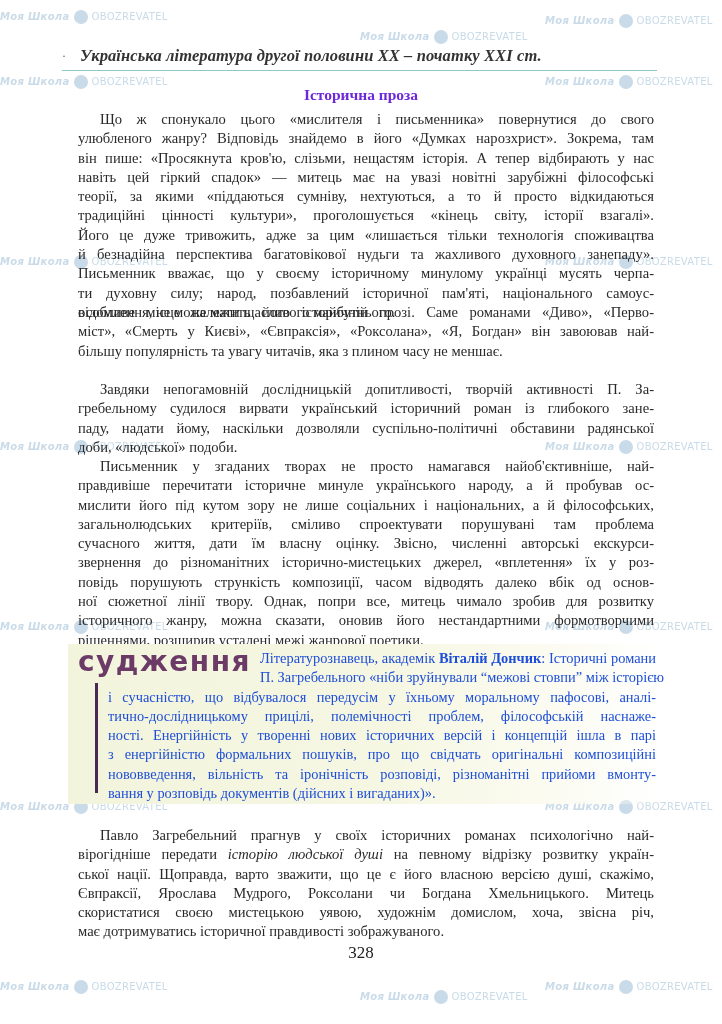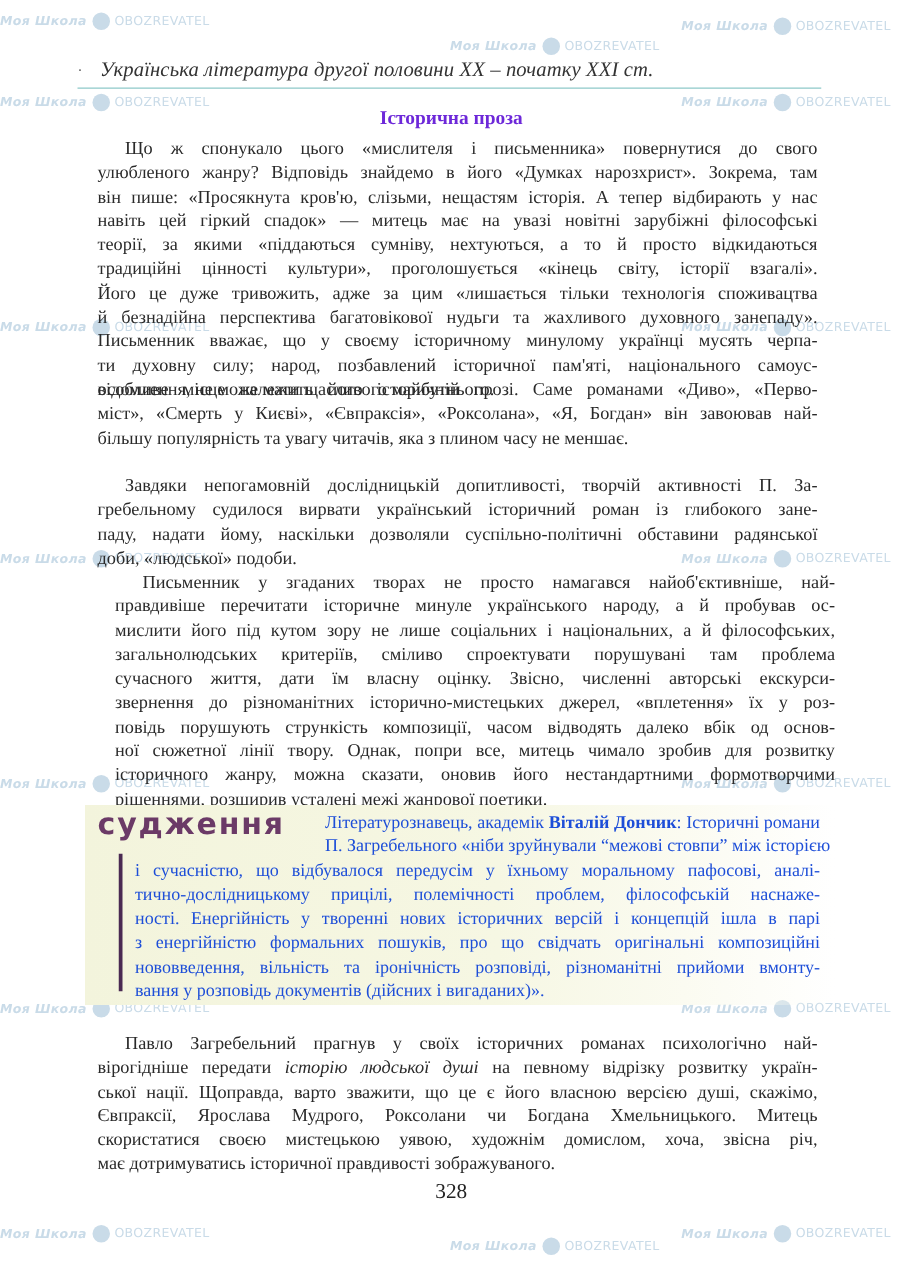--- a/index.html
+++ b/index.html
@@ -10,20 +10,21 @@
   .page { position: absolute; left: 0; top: 0; width: 722px; height: 1024px; }
 
   .running-head {
     position: absolute; left: 62px; top: 44px; width: 595px; height: 26px;
     border-bottom: 1px solid #8ec9c9;
   }
   .running-head .dot { position: absolute; left: 0; top: 5px; font-size: 12px; color: #555; }
   .running-head .title {
     position: absolute; left: 18px; top: 2px; font-style: italic; font-size: 16.5px; color: #333;
     letter-spacing: 0.1px;
+    font-weight: bold;
   }
 
   .section-title {
     position: absolute; left: 0; width: 722px; top: 86px; text-align: center;
     font-weight: bold; font-size: 15.5px; color: #6d28d9;
   }
 
   .body-text { position: absolute; left: 78px; width: 576px; font-size: 14.6px; line-height: 19.3px; text-align: justify; }
   .line { display: block; white-space: nowrap; text-align-last: justify; text-align: justify; }
   .line.last { text-align-last: left; }
@@ -32,21 +33,21 @@
   #block1 { top: 110px; }
   #block2 { top: 303px; }
   #block3 { top: 380px; }
   #block4 { top: 438px; }
 
   .opinion-box {
     position: absolute; left: 68px; top: 644px; width: 600px; height: 160px;
     background: linear-gradient(90deg, #f3f4dc 0%, #f6f7e3 55%, #fbfbf1 80%, rgba(255,255,255,0) 100%);
   }
   .opinion-label {
-    position: absolute; left: 78px; top: 645px; font-size: 24px; font-weight: bold;
+    position: absolute; left: 78px; top: 645px; font-size: 28px; font-weight: bold;
     color: #6b3a67; letter-spacing: 1.5px; font-family: "DejaVu Sans", sans-serif;
   }
   .opinion-bar { position: absolute; left: 95px; top: 683px; width: 3px; height: 110px; background: #4a2a52; }
   .opinion-text {
     position: absolute; left: 108px; top: 649px; width: 548px; font-size: 14.4px; line-height: 19.3px;
     color: #1d4ed8;
   }
   .opinion-text .first { padding-left: 152px; }
   .opinion-text .second { padding-left: 152px; }
   .opinion-text b { font-weight: bold; }
@@ -116,21 +117,21 @@
     <span class="line last">більшу популярність та увагу читачів, яка з плином часу не меншає.</span>
   </div>
 
   <div class="body-text" id="block3">
     <span class="line indent">Завдяки непогамовній дослідницькій допитливості, творчій активності П. За-</span>
     <span class="line">гребельному судилося вирвати український історичний роман із глибокого зане-</span>
     <span class="line">паду, надати йому, наскільки дозволяли суспільно-політичні обставини радянської</span>
     <span class="line last">доби, «людської» подоби.</span>
   </div>
 
-  <div class="body-text" id="block4" style="top:457px;margin-left:14px;">
+  <div class="body-text" id="block4" style="top:457px;">
     <span class="line indent">Письменник у згаданих творах не просто намагався найоб'єктивніше, най-</span>
     <span class="line">правдивіше перечитати історичне минуле українського народу, а й пробував ос-</span>
     <span class="line">мислити його під кутом зору не лише соціальних і національних, а й філософських,</span>
     <span class="line">загальнолюдських критеріїв, сміливо спроектувати порушувані там проблема</span>
     <span class="line">сучасного життя, дати їм власну оцінку. Звісно, численні авторські екскурси-</span>
     <span class="line">звернення до різноманітних історично-мистецьких джерел, «вплетення» їх у роз-</span>
     <span class="line">повідь порушують стрункість композиції, часом відводять далеко вбік од основ-</span>
     <span class="line">ної сюжетної лінії твору. Однак, попри все, митець чимало зробив для розвитку</span>
     <span class="line">історичного жанру, можна сказати, оновив його нестандартними формотворчими</span>
     <span class="line last">рішеннями, розширив усталені межі жанрової поетики.</span>

